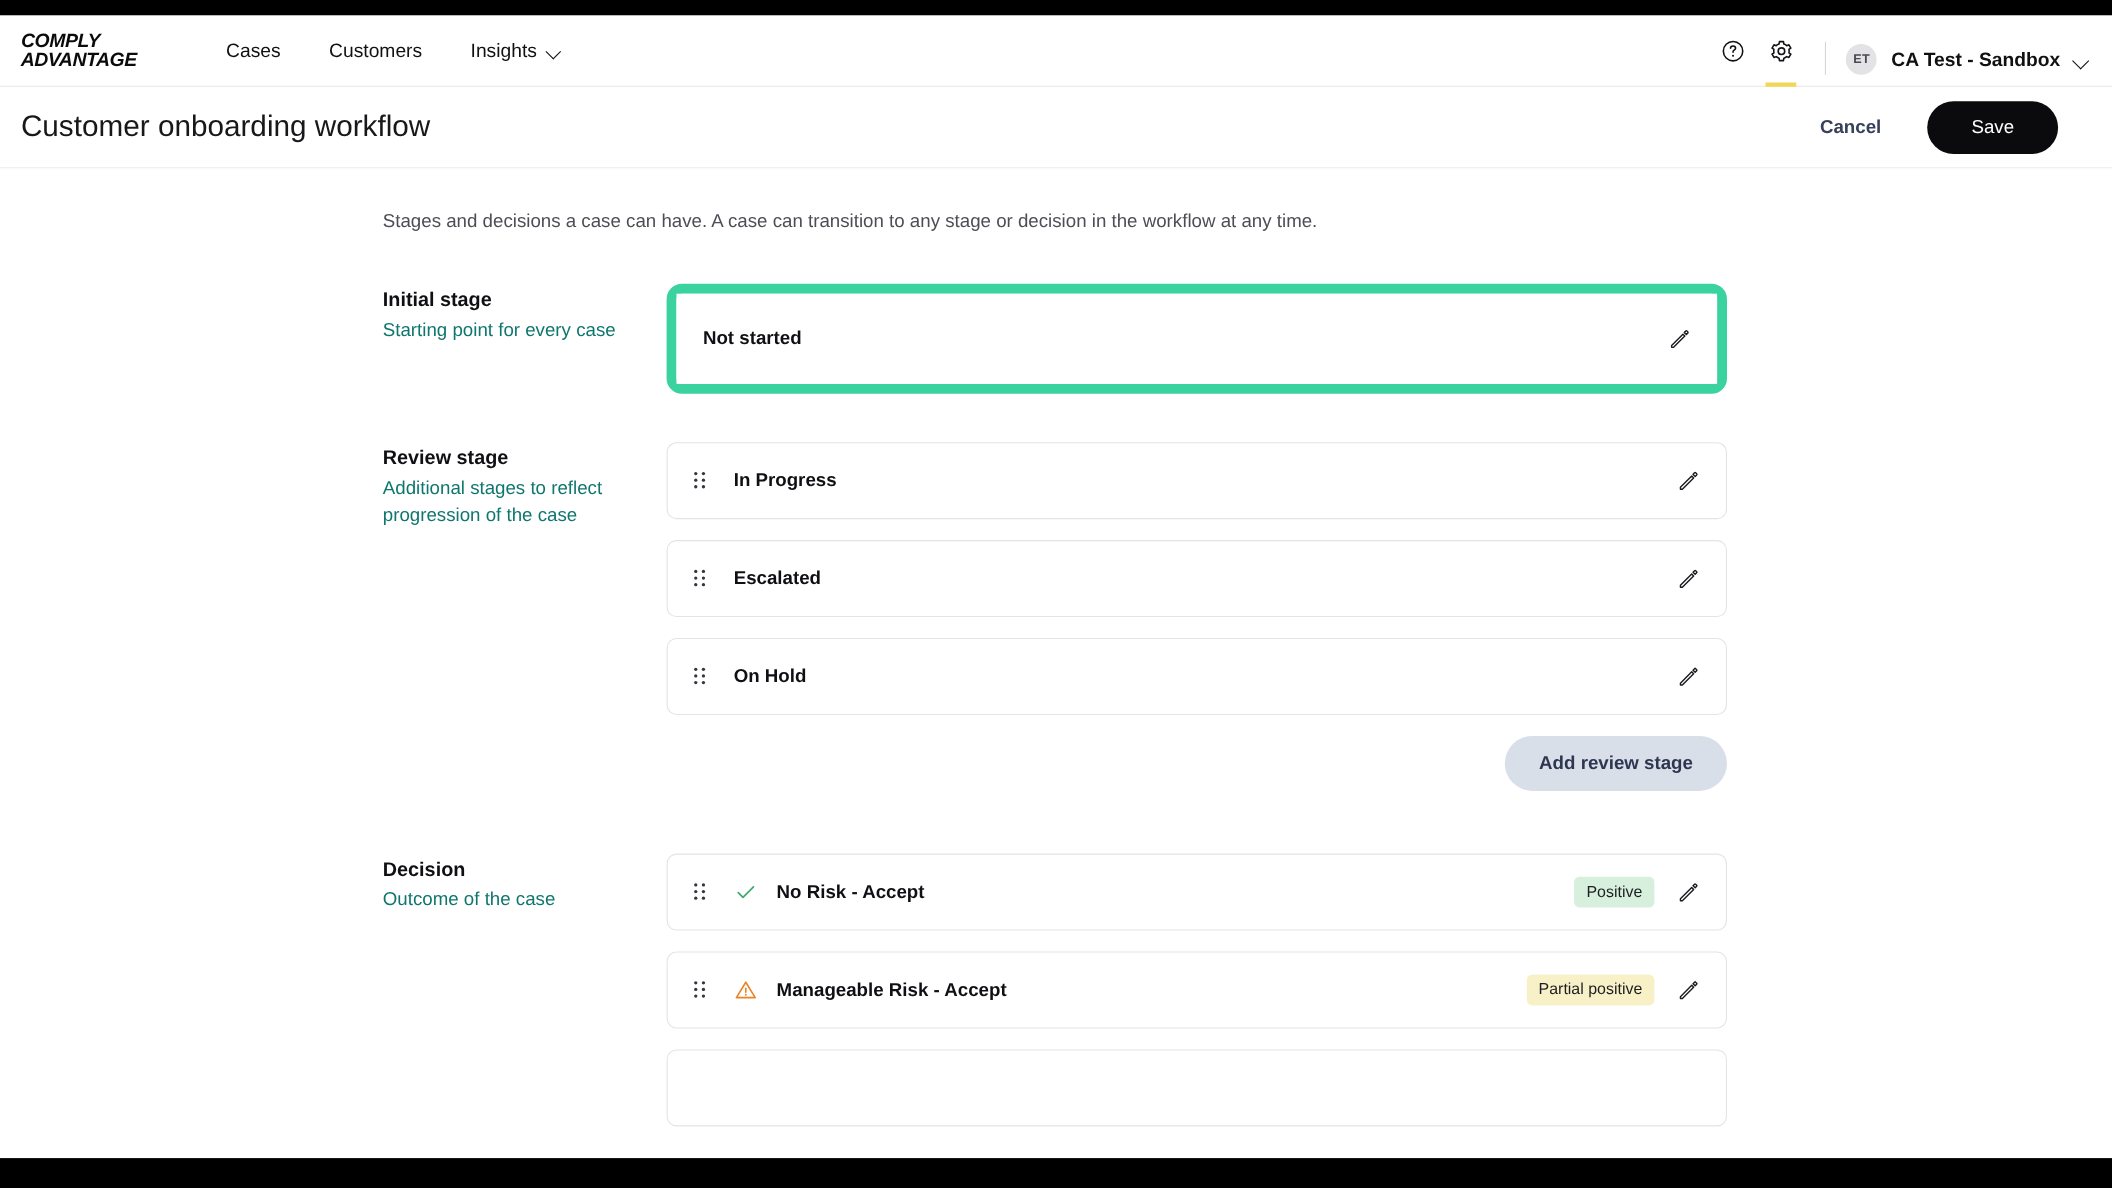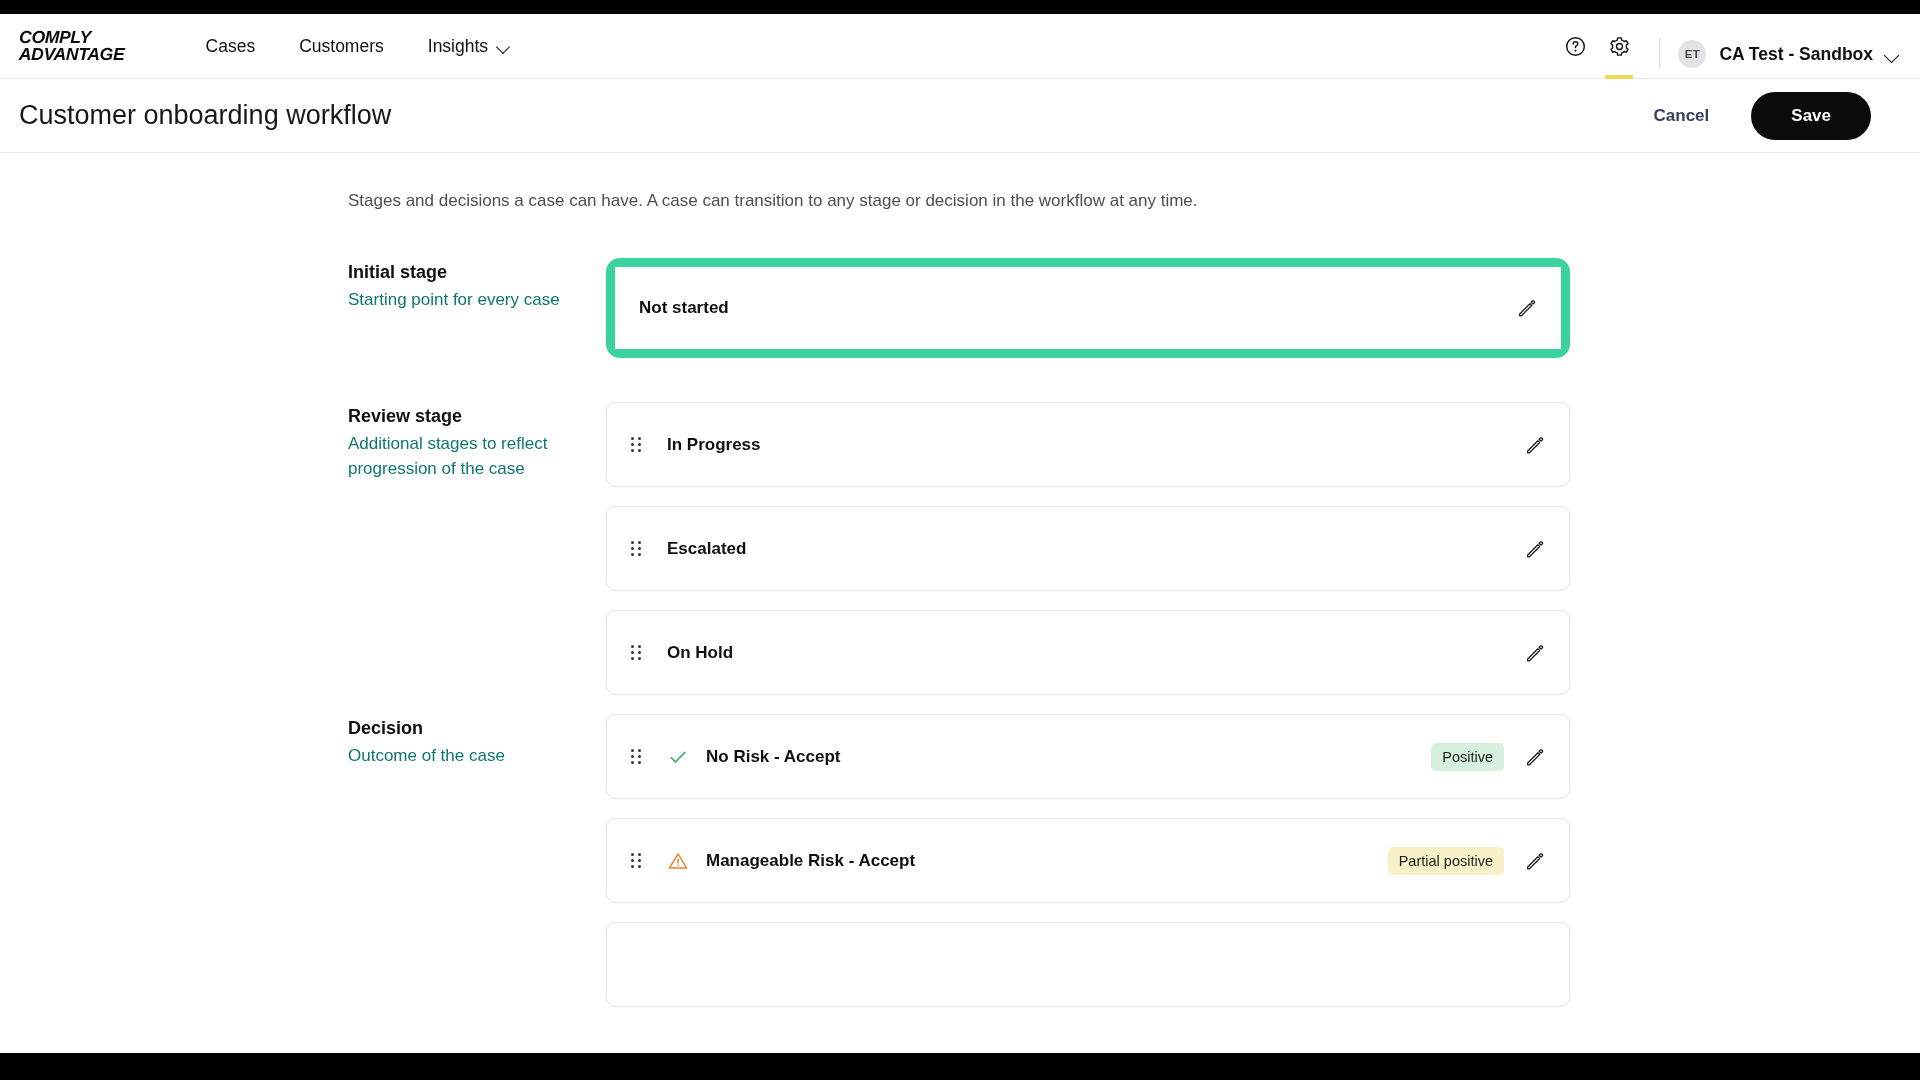--- a/index.html
+++ b/index.html
@@ -74,38 +74,38 @@
     display:flex; align-items:center;
     border-bottom:1px solid #ededeb; background:#fff;
   }
   .page-title { margin-left:19px; font-size:27px; color:#18181b; }
   .header-actions { margin-left:auto; display:flex; align-items:center; padding-right:49px; gap:0; }
   .btn-cancel {
     font-size:17px; font-weight:700; color:#38405a; background:none; border:none;
     cursor:pointer; padding:10px 18px; font-family:Liberation Sans, sans-serif;
   }
   .btn-save {
-    font-size:17px; font-weight:700; color:#fff; background:#0b0b0d;
+    font-size:17px; font-weight:400; color:#fff; background:#0b0b0d;
     border:none; border-radius:999px; padding:14px 40px; cursor:pointer; margin-left:24px;
     font-family:"Liberation Sans", sans-serif;
   }
 
   
   .content { position:relative; padding-left:348px; padding-top:38px; }
   .intro { font-size:17px; color:#4d4d55; margin-bottom:47px; }
 
   .section { display:flex; align-items:flex-start; margin-bottom:0; }
   .section-label { width:258px; flex:0 0 258px; padding-top:4px; }
   .sec-title { font-size:18px; font-weight:700; color:#101014; margin-bottom:5px; }
   .sec-sub   { font-size:17px; color:#0f766e; line-height:1.45; max-width:232px; }
   .section-body { flex:1; max-width:964px; }
 
   .card {
     background:#fff; border:1px solid #e4e4e7; border-radius:9px;
-    height:85px; display:flex; align-items:center; padding:0 23px 0 24px;
+    height:70px; display:flex; align-items:center; padding:0 23px 0 24px;
     margin-bottom:19px;
   }
   .card.initial { margin-bottom:0; height:85px; }
 
   .highlight-box {
     border:9px solid #3ad29f; border-radius:14px; padding:0;
     width:964px; margin-bottom:0;
   }
   .highlight-box .card { border:none; border-radius:0; margin-bottom:0; height:82px; }
 
@@ -278,20 +278,23 @@
               </span>
             <div class="row-label">On Hold</div>
             <div class="row-right">
               <svg class="pencil" viewBox="0 0 24 24" fill="none">
                 <path d="M4 18.6V20.5h1.9L17.1 9.3l-1.9-1.9L4 18.6z" stroke="#1b1b20" stroke-width="1.4" stroke-linejoin="round"></path>
                 <path d="M18.6 7.8l1.5-1.5c.3-.3.3-.8 0-1.1l-1-1c-.3-.3-.8-.3-1.1 0l-1.5 1.5 2.1 2.1z" stroke="#1b1b20" stroke-width="1.4" stroke-linejoin="round"></path>
               </svg>
             </div>
           </div>
 
+          <div class="addbtn-row">
+            <button class="btn-add">Add review stage</button>
+          </div>
         </div>
       </div>
 
       <div class="section">
         <div class="section-label">
           <div class="sec-title">Decision</div>
           <div class="sec-sub">Outcome of the case</div>
         </div>
         <div class="section-body">
 

